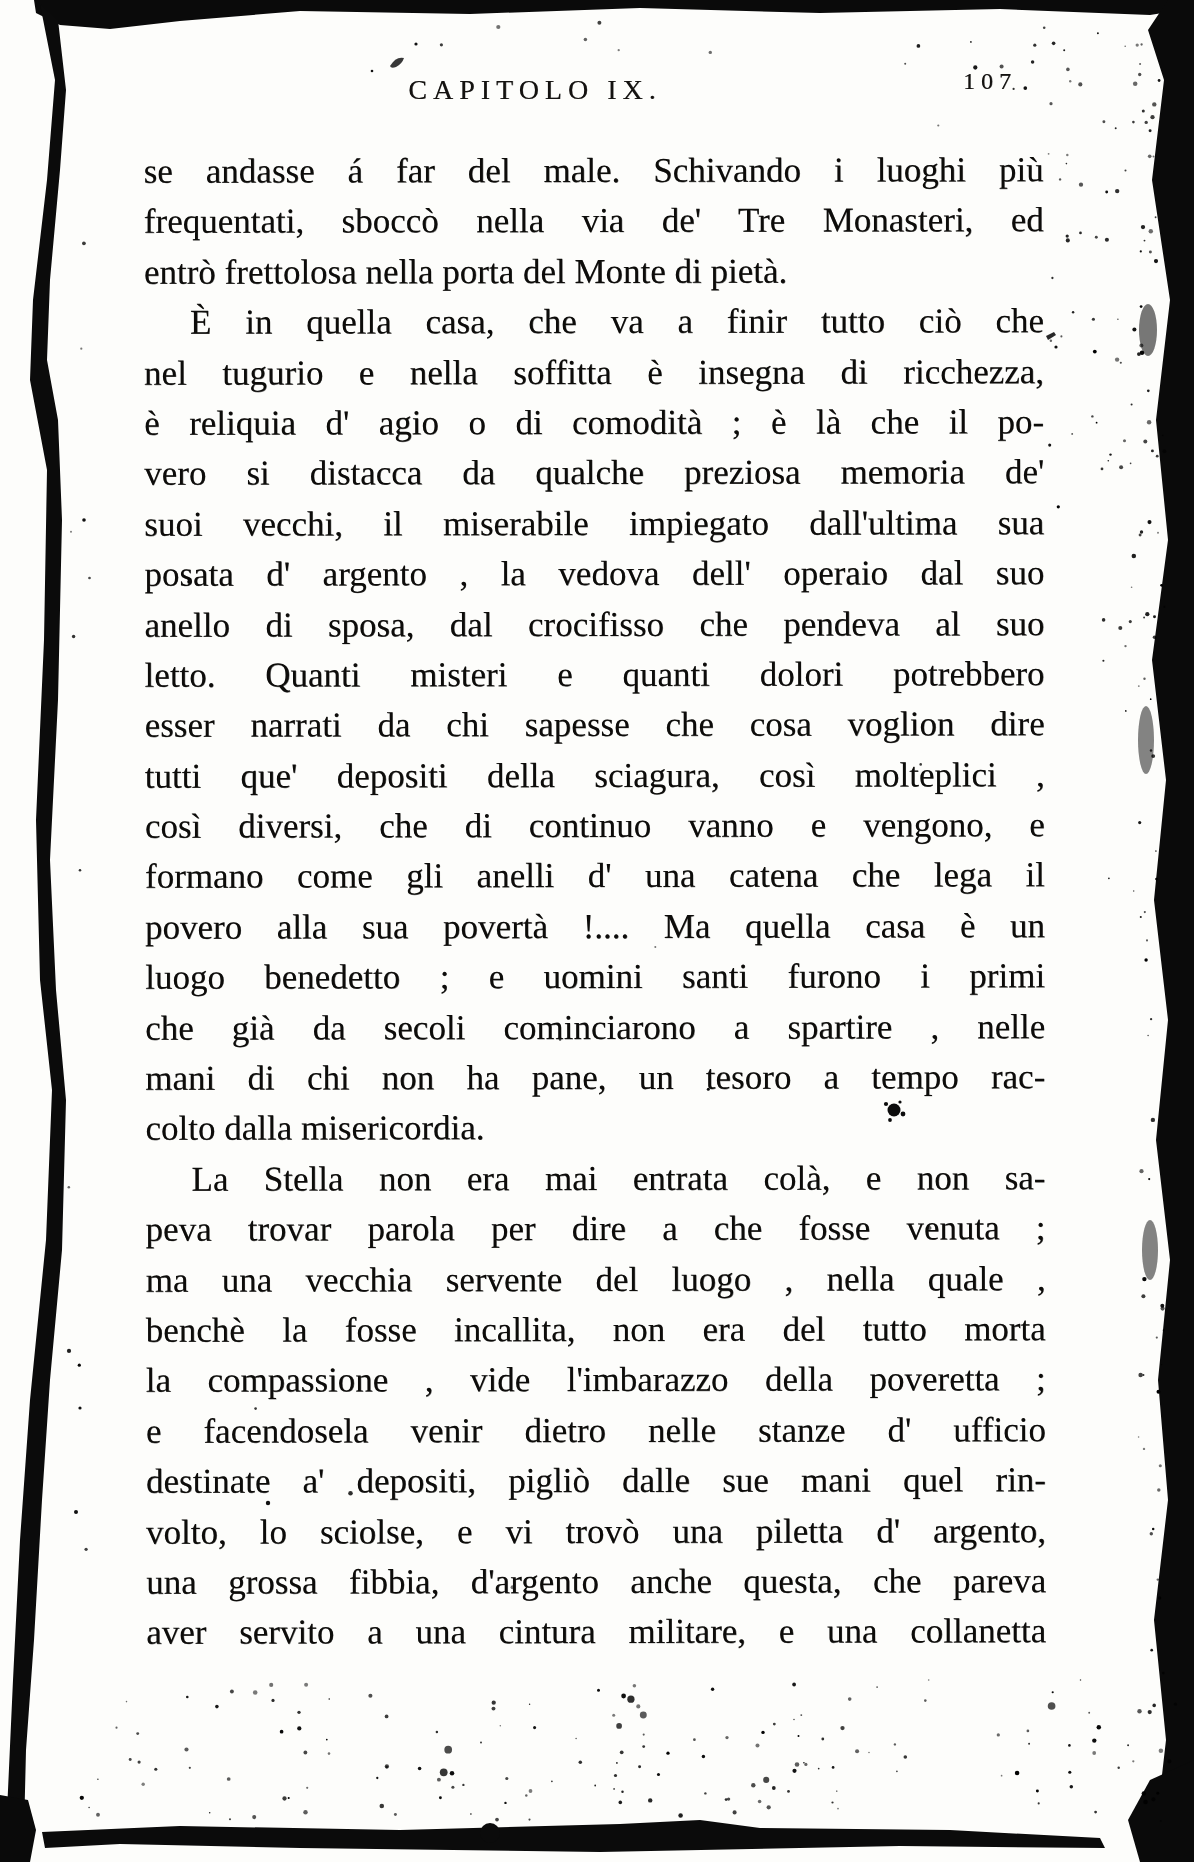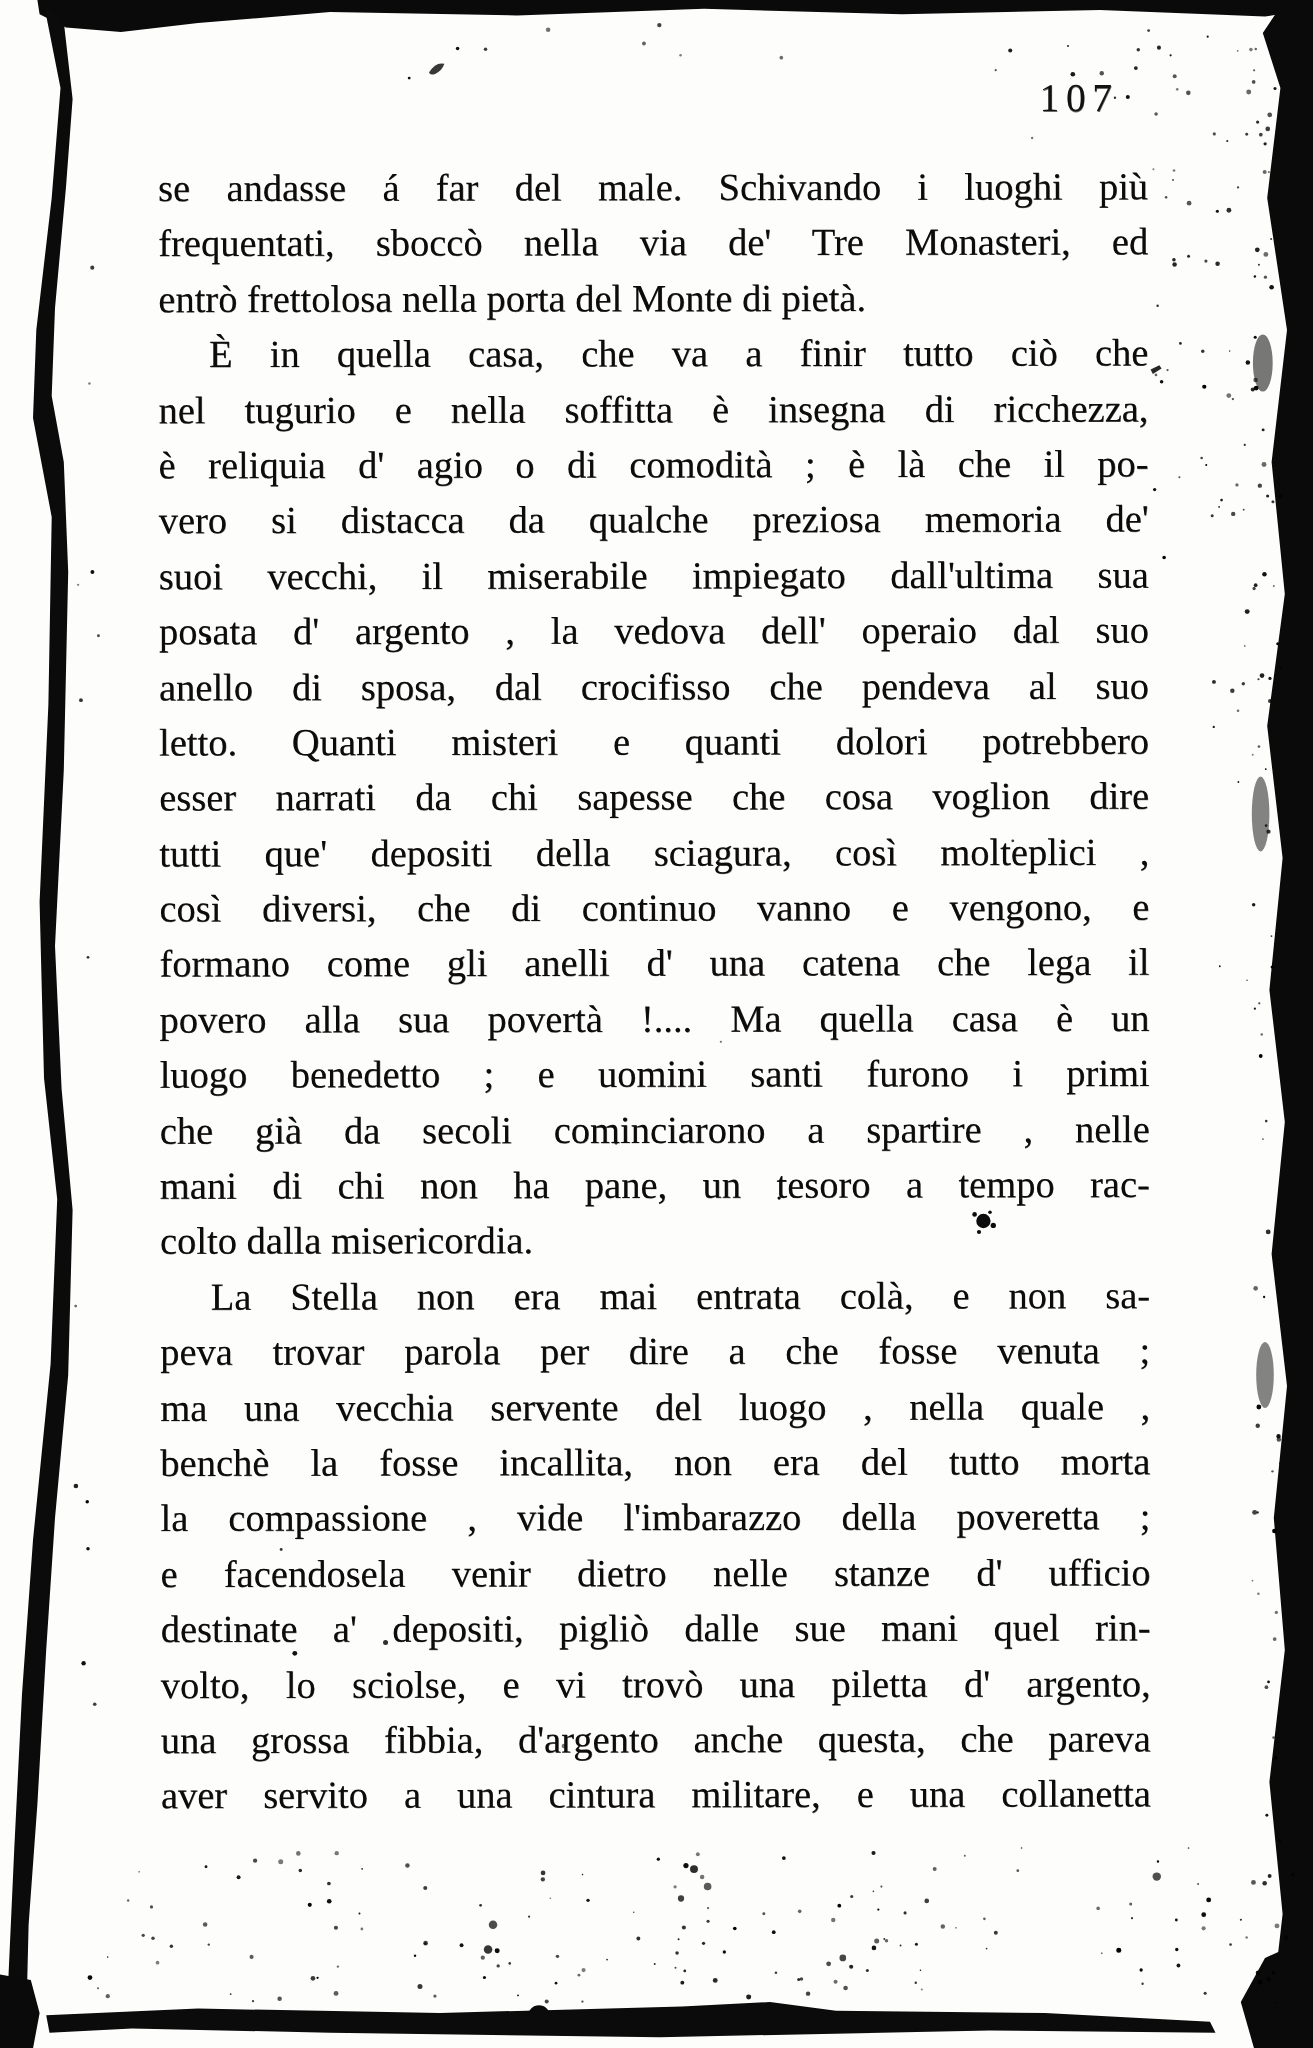--- a/index.html
+++ b/index.html
@@ -12,21 +12,21 @@
   }
   .artifacts{position:absolute;left:0;top:0;width:1194px;height:1862px;pointer-events:none;}
   .header{position:absolute;left:145px;top:74px;width:900px;height:46px;}
   .chapter{
     text-align:center;font-size:28px;letter-spacing:6px;
     color:#141210;text-shadow:0.4px 0.4px 0 rgba(10,10,10,.55);
     padding-right:120px; 
   }
   .pagenum{
     position:absolute;right:28px;top:-6px;
-    font-size:36px;letter-spacing:6px;color:#141210;
+    font-size:24px;letter-spacing:6px;color:#141210;
     text-shadow:0.4px 0.4px 0 rgba(10,10,10,.6);
   }
   .textcol{
     position:absolute;left:145px;top:146px;width:900px;
     font-size:35px;line-height:50.4px;
     transform:rotate(-0.10deg);
     text-shadow:0.35px 0.35px 0 rgba(10,10,10,.55);
   }
   .line{
     text-align:justify;
@@ -415,20 +415,21 @@
         <circle cx="630.9" cy="1699.2" r="3.63" fill="#000" opacity="0.82"></circle>
         <circle cx="443.7" cy="1772.3" r="3.89" fill="#000" opacity="0.79"></circle>
         <circle cx="643.3" cy="1715.0" r="3.46" fill="#000" opacity="0.64"></circle>
         <circle cx="448.2" cy="1749.7" r="3.87" fill="#000" opacity="0.70"></circle>
         <circle cx="1051.6" cy="1706.0" r="3.83" fill="#000" opacity="0.69"></circle>
         <circle cx="619.1" cy="1725.9" r="2.85" fill="#000" opacity="0.75"></circle>
       </g>
   </svg>
 
   <div class="header">
+    <div class="chapter">CAPITOLO IX.</div>
     <div class="pagenum">107</div>
   </div>
 
   <div class="textcol">
     <div class="line">se andasse á far del male. Schivando i luoghi più</div>
     <div class="line">frequentati, sboccò nella via de' Tre Monasteri, ed</div>
     <div class="line rag">entrò frettolosa nella porta del Monte di pietà.</div>
     <div class="line ind">È in quella casa, che va a finir tutto ciò che</div>
     <div class="line">nel tugurio e nella soffitta è insegna di ricchezza,</div>
     <div class="line">è reliquia d' agio o di comodità ; è là che il po-</div>

